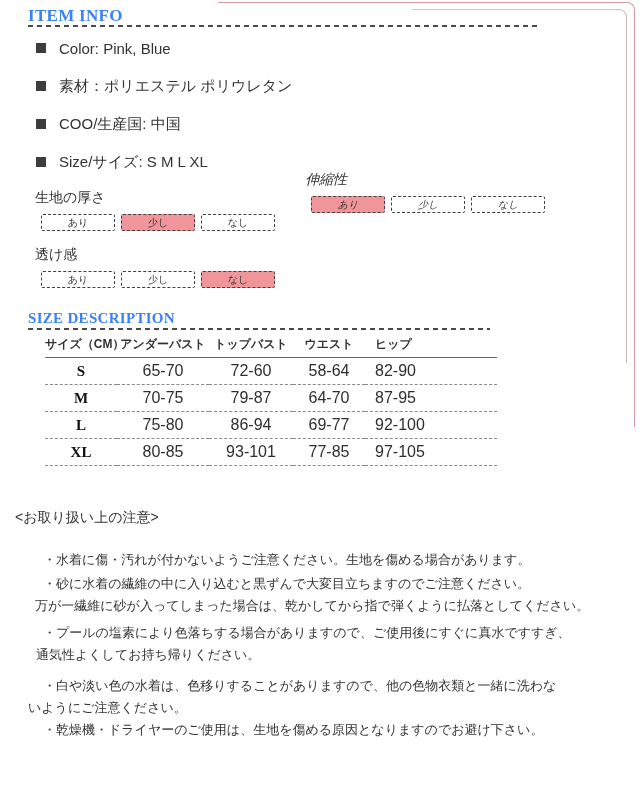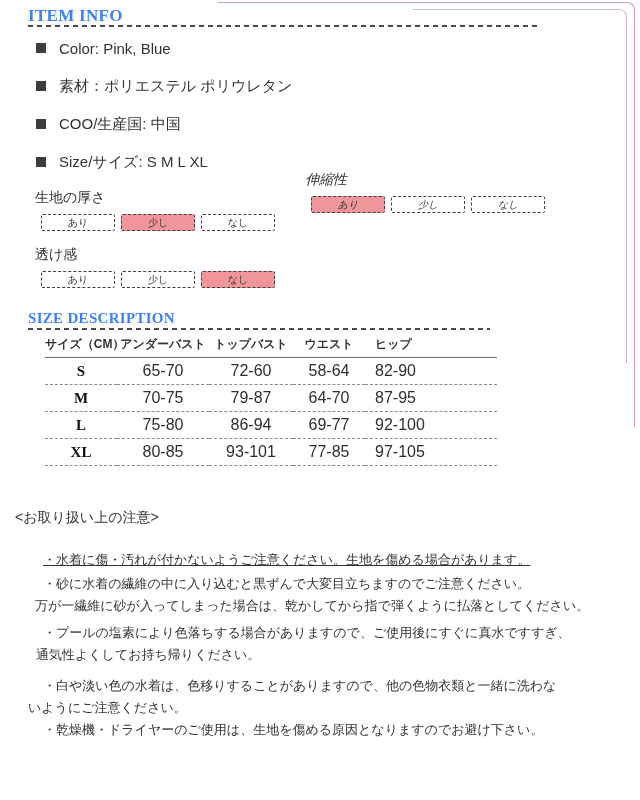--- a/index.html
+++ b/index.html
@@ -177,20 +177,20 @@
       <td class="sz">XL</td>
       <td>80-85</td>
       <td>93-101</td>
       <td>77-85</td>
       <td>97-105</td>
     </tr>
   </tbody>
 </table>
 
 <h3 id="care-heading">&lt;お取り扱い上の注意&gt;</h3>
-<div class="care-line" style="left:43px;top:552px;text-decoration:underline;">・水着に傷・汚れが付かないようご注意ください。生地を傷める場合があります。</div>
+<div class="care-line" style="left:43px;top:552px;">・水着に傷・汚れが付かないようご注意ください。生地を傷める場合があります。</div>
 <div class="care-line" style="left:43px;top:576px;">・砂に水着の繊維の中に入り込むと黒ずんで大変目立ちますのでご注意ください。</div>
 <div class="care-line" style="left:35px;top:598px;">万が一繊維に砂が入ってしまった場合は、乾かしてから指で弾くように払落としてください。</div>
 <div class="care-line" style="left:43px;top:625px;">・プールの塩素により色落ちする場合がありますので、ご使用後にすぐに真水ですすぎ、</div>
 <div class="care-line" style="left:36px;top:647px;text-align:center;">通気性よくしてお持ち帰りください。</div>
 <div class="care-line" style="left:43px;top:678px;">・白や淡い色の水着は、色移りすることがありますので、他の色物衣類と一緒に洗わな</div>
 <div class="care-line" style="left:28px;top:700px;">いようにご注意ください。</div>
 <div class="care-line" style="left:43px;top:722px;">・乾燥機・ドライヤーのご使用は、生地を傷める原因となりますのでお避け下さい。</div>
 
 </body></html>

